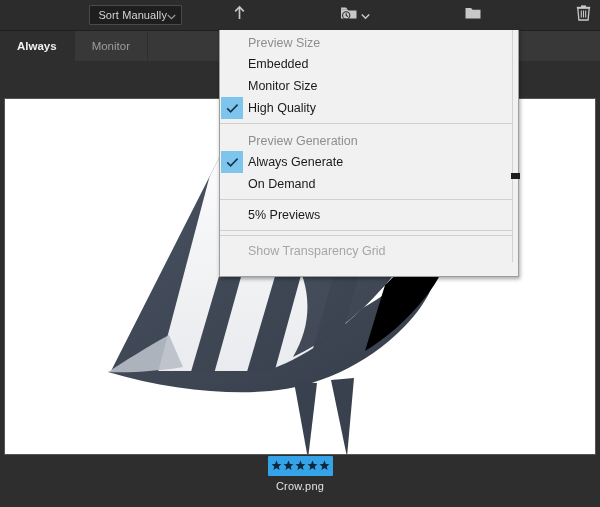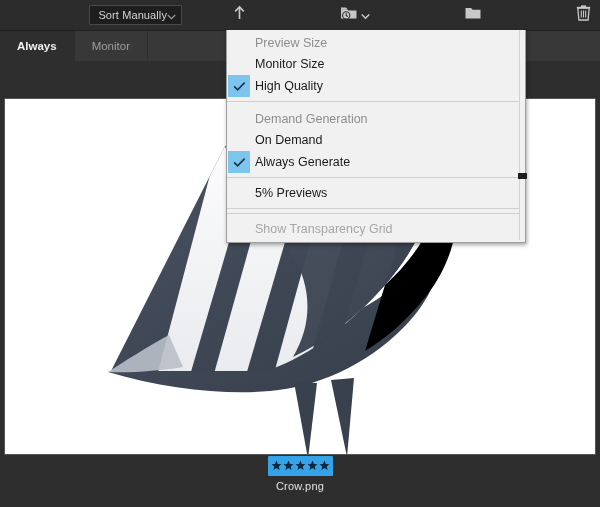--- a/index.html
+++ b/index.html
@@ -152,22 +152,21 @@
     position: absolute;
     left: 219px;
     top: 30px;
     width: 300px;
     background: #f1f1f1;
     border: 1px solid #9e9e9e;
     border-top: none;
     box-sizing: border-box;
     box-shadow: 1px 2px 4px rgba(0,0,0,.35);
     z-index: 40;
-    padding-bottom: 2px;
-    margin-left: 7px;
+    padding-bottom: 14px;
   }
   .menu-header {
     color: #8e8e8e;
     font-size: 12.5px;
     padding: 6px 0 3px 28px;
     cursor: default;
   }
   .menu-item {
     position: relative;
     display: flex;
@@ -416,45 +415,48 @@
           </svg></span>
     </div>
     <div class="filename">Crow.png</div>
   </div>
 
   <div class="menu">
     <div class="menu-inner">
 
       <div class="menu-header">Preview Size</div>
       <div class="menu-item">
+        <span>Embedded</span>
+      </div>
+      <div class="menu-item">
         <span>Monitor Size</span>
       </div>
       <div class="menu-item">
         <span class="check-box">
           <svg width="13" height="11" viewBox="0 0 13 11">
               <path d="M1.2 5.4 L4.6 8.8 L11.6 1.6" stroke="#17334a" stroke-width="1.6" fill="none"></path>
             </svg>
         </span>
         <span>High Quality</span>
       </div>
 
       <div class="menu-sep"></div>
 
-      <div class="menu-header">Demand Generation</div>
-      <div class="menu-item">
-        <span>On Demand</span>
-      </div>
+      <div class="menu-header">Preview Generation</div>
       <div class="menu-item">
         <span class="check-box">
           <svg width="13" height="11" viewBox="0 0 13 11">
               <path d="M1.2 5.4 L4.6 8.8 L11.6 1.6" stroke="#17334a" stroke-width="1.6" fill="none"></path>
             </svg>
         </span>
         <span>Always Generate</span>
       </div>
+      <div class="menu-item">
+        <span>On Demand</span>
+      </div>
 
       <div class="menu-sep"></div>
 
       <div class="menu-item">
         <span>5% Previews</span>
       </div>
 
       <div class="menu-sep"></div>
 
 

